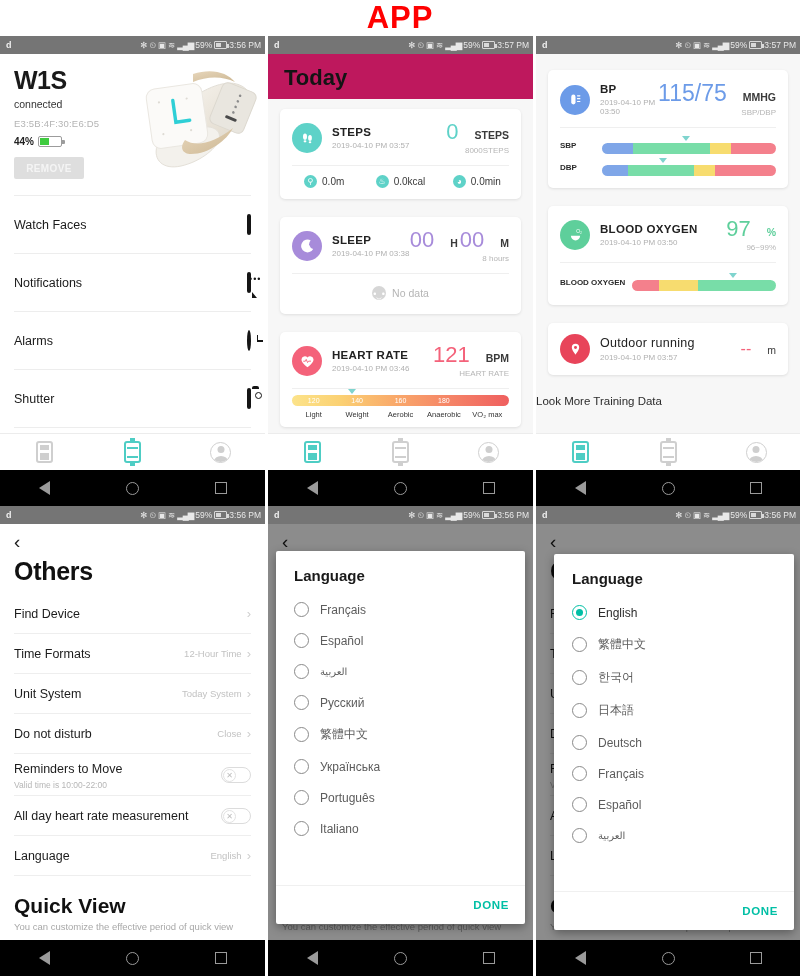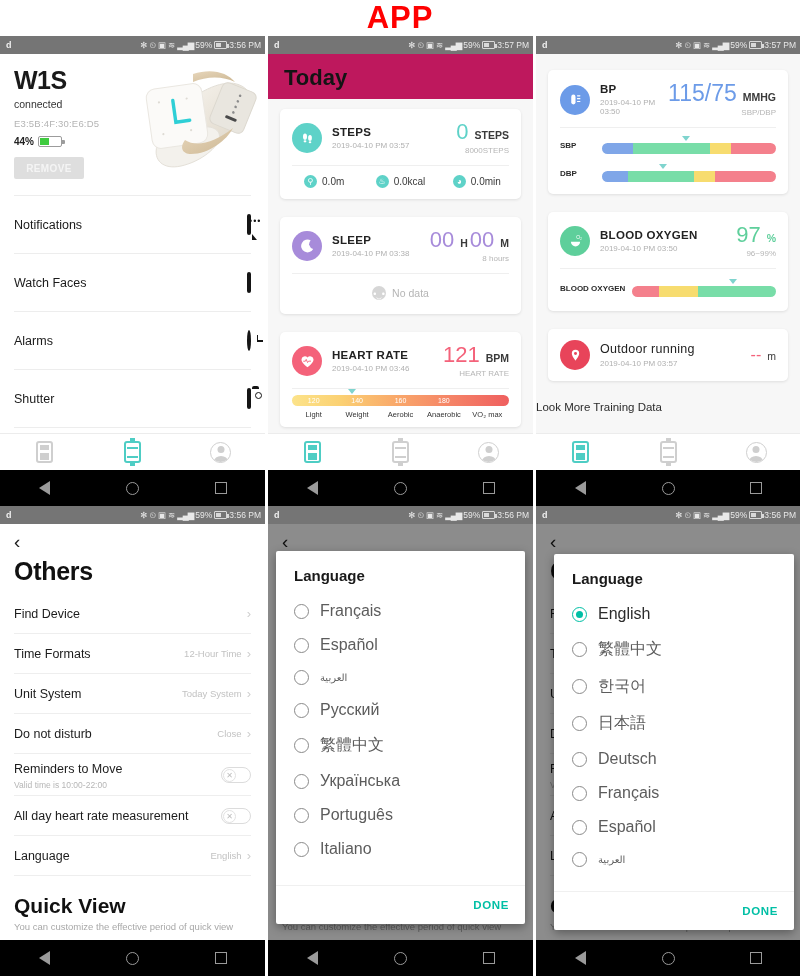--- a/index.html
+++ b/index.html
@@ -186,21 +186,21 @@
     padding: 0;
   }
   .card-head{display:flex;align-items:center;padding:12px 12px 10px 12px}
   .card-ic{width:30px;height:30px;border-radius:50%;flex:0 0 auto;position:relative;
     display:flex;align-items:center;justify-content:center;color:#fff;font-size:14px}
   .card-txt{margin-left:10px}
   .card-name{font-size:11.5px;font-weight:bold;color:#222;letter-spacing:0.3px}
   .card-date{font-size:8px;color:#b0b0b0;margin-top:3px}
   .card-val{margin-left:auto;text-align:right;line-height:1}
   .card-val .big{font-size:22px;font-weight:300;}
-  .card-val .unit{font-size:10.5px;font-weight:bold;color:#3a3a3a;margin-left:6px}
+  .card-val .unit{font-size:10.5px;font-weight:bold;color:#3a3a3a;margin-left:16px}
   .card-val .sub{font-size:8px;color:#b6b6b6;display:block;margin-top:4px}
   .card-sep{height:1px;background:#efefef;margin:0 12px}
   .card-foot{display:flex;align-items:center;padding:9px 6px 11px 6px}
   .foot-item{flex:1;display:flex;align-items:center;justify-content:center;gap:5px}
   .foot-item .fi{width:13px;height:13px;border-radius:50%;background:#5ED2C8;
     display:flex;align-items:center;justify-content:center;color:#fff;font-size:8px}
   .foot-item .ft{font-size:10px;color:#3a3a3a}
   .nodata{display:flex;align-items:center;justify-content:center;gap:6px;padding:12px 0 14px}
   .nodata .nd{width:14px;height:14px;border-radius:50%;background:#d6d6d6;color:#fff;
     font-size:9px;display:flex;align-items:center;justify-content:center}
@@ -254,21 +254,21 @@
     position:absolute;z-index:30;left:8px;right:8px;top:45px;bottom:52px;
     background:#fff;border-radius:2px;box-shadow:0 3px 10px rgba(0,0,0,0.35);
     display:flex;flex-direction:column;overflow:hidden;
   }
   .dlg-title{font-size:15px;font-weight:bold;color:#1a1a1a;padding:16px 18px 10px 18px}
   .dlg-list{flex:1;overflow:hidden;padding:0 0 2px 0}
   .dlg-item{display:flex;align-items:center;gap:11px;padding:8px 18px;cursor:pointer}
   .radio{width:15px;height:15px;border-radius:50%;border:1.6px solid #8a8a8a;flex:0 0 auto;position:relative}
   .radio.sel{border-color:#00BFA5}
   .radio.sel::after{content:"";position:absolute;left:3px;top:3px;width:7px;height:7px;border-radius:50%;background:#00BFA5}
-  .dlg-item .dt{font-size:16px;color:#5c5c5c}
+  .dlg-item .dt{font-size:12px;color:#5c5c5c}
   .dlg-item.sel .dt{color:#2c2c2c}
   .dlg-foot{border-top:1px solid #f0f0f0;padding:9px 16px 11px;text-align:right}
   .dlg-done{font-size:11.5px;font-weight:bold;color:#00BFA5;letter-spacing:0.6px;cursor:pointer}
 </style>
 </head>
 <body>
 
 <div class="app-title">APP</div>
 
 <div class="grid">
@@ -330,26 +330,26 @@
         <span class="batt-shell">
             <span class="batt-fill"></span>
           </span>
       </div>
       <button class="btn-remove">REMOVE</button>
     </div>
 
     <div class="p1-div"></div>
 
     <div class="p1-row">
+      <span class="lbl">Watch Faces</span>
+      <span class="ico"><span class="g-watchface"></span></span>
+    </div>
+    <div class="p1-row">
       <span class="lbl">Notifications</span>
       <span class="ico"><span class="g-bubble"><span class="dots">•••</span></span></span>
-    </div>
-    <div class="p1-row">
-      <span class="lbl">Watch Faces</span>
-      <span class="ico"><span class="g-watchface"></span></span>
     </div>
     <div class="p1-row">
       <span class="lbl">Alarms</span>
       <span class="ico"><span class="g-clock"></span></span>
     </div>
     <div class="p1-row">
       <span class="lbl">Shutter</span>
       <span class="ico"><span class="g-camera"><span class="bump"></span></span></span>
     </div>
 
@@ -571,21 +571,21 @@
             <span class="seg-wrap">
               <span class="seg-marker" style="left:48%;margin-left:-4px"></span>
               <span class="seg-bar">
                 <span class="seg" style="width:18%;background:#7FA6E8"></span>
                 <span class="seg" style="width:44%;background:#78DDA8"></span>
                 <span class="seg" style="width:12%;background:#F7DC6F"></span>
                 <span class="seg" style="width:26%;background:#F4808C"></span>
               </span>
             </span>
           </div>
-          <div class="bar-row" style="margin-top:6px">
+          <div class="bar-row" style="margin-top:0">
             <span class="bl">DBP</span>
             <span class="seg-wrap">
               <span class="seg-marker" style="left:35%;margin-left:-4px"></span>
               <span class="seg-bar">
                 <span class="seg" style="width:15%;background:#7FA6E8"></span>
                 <span class="seg" style="width:38%;background:#78DDA8"></span>
                 <span class="seg" style="width:12%;background:#F7DC6F"></span>
                 <span class="seg" style="width:35%;background:#F4808C"></span>
               </span>
             </span>

